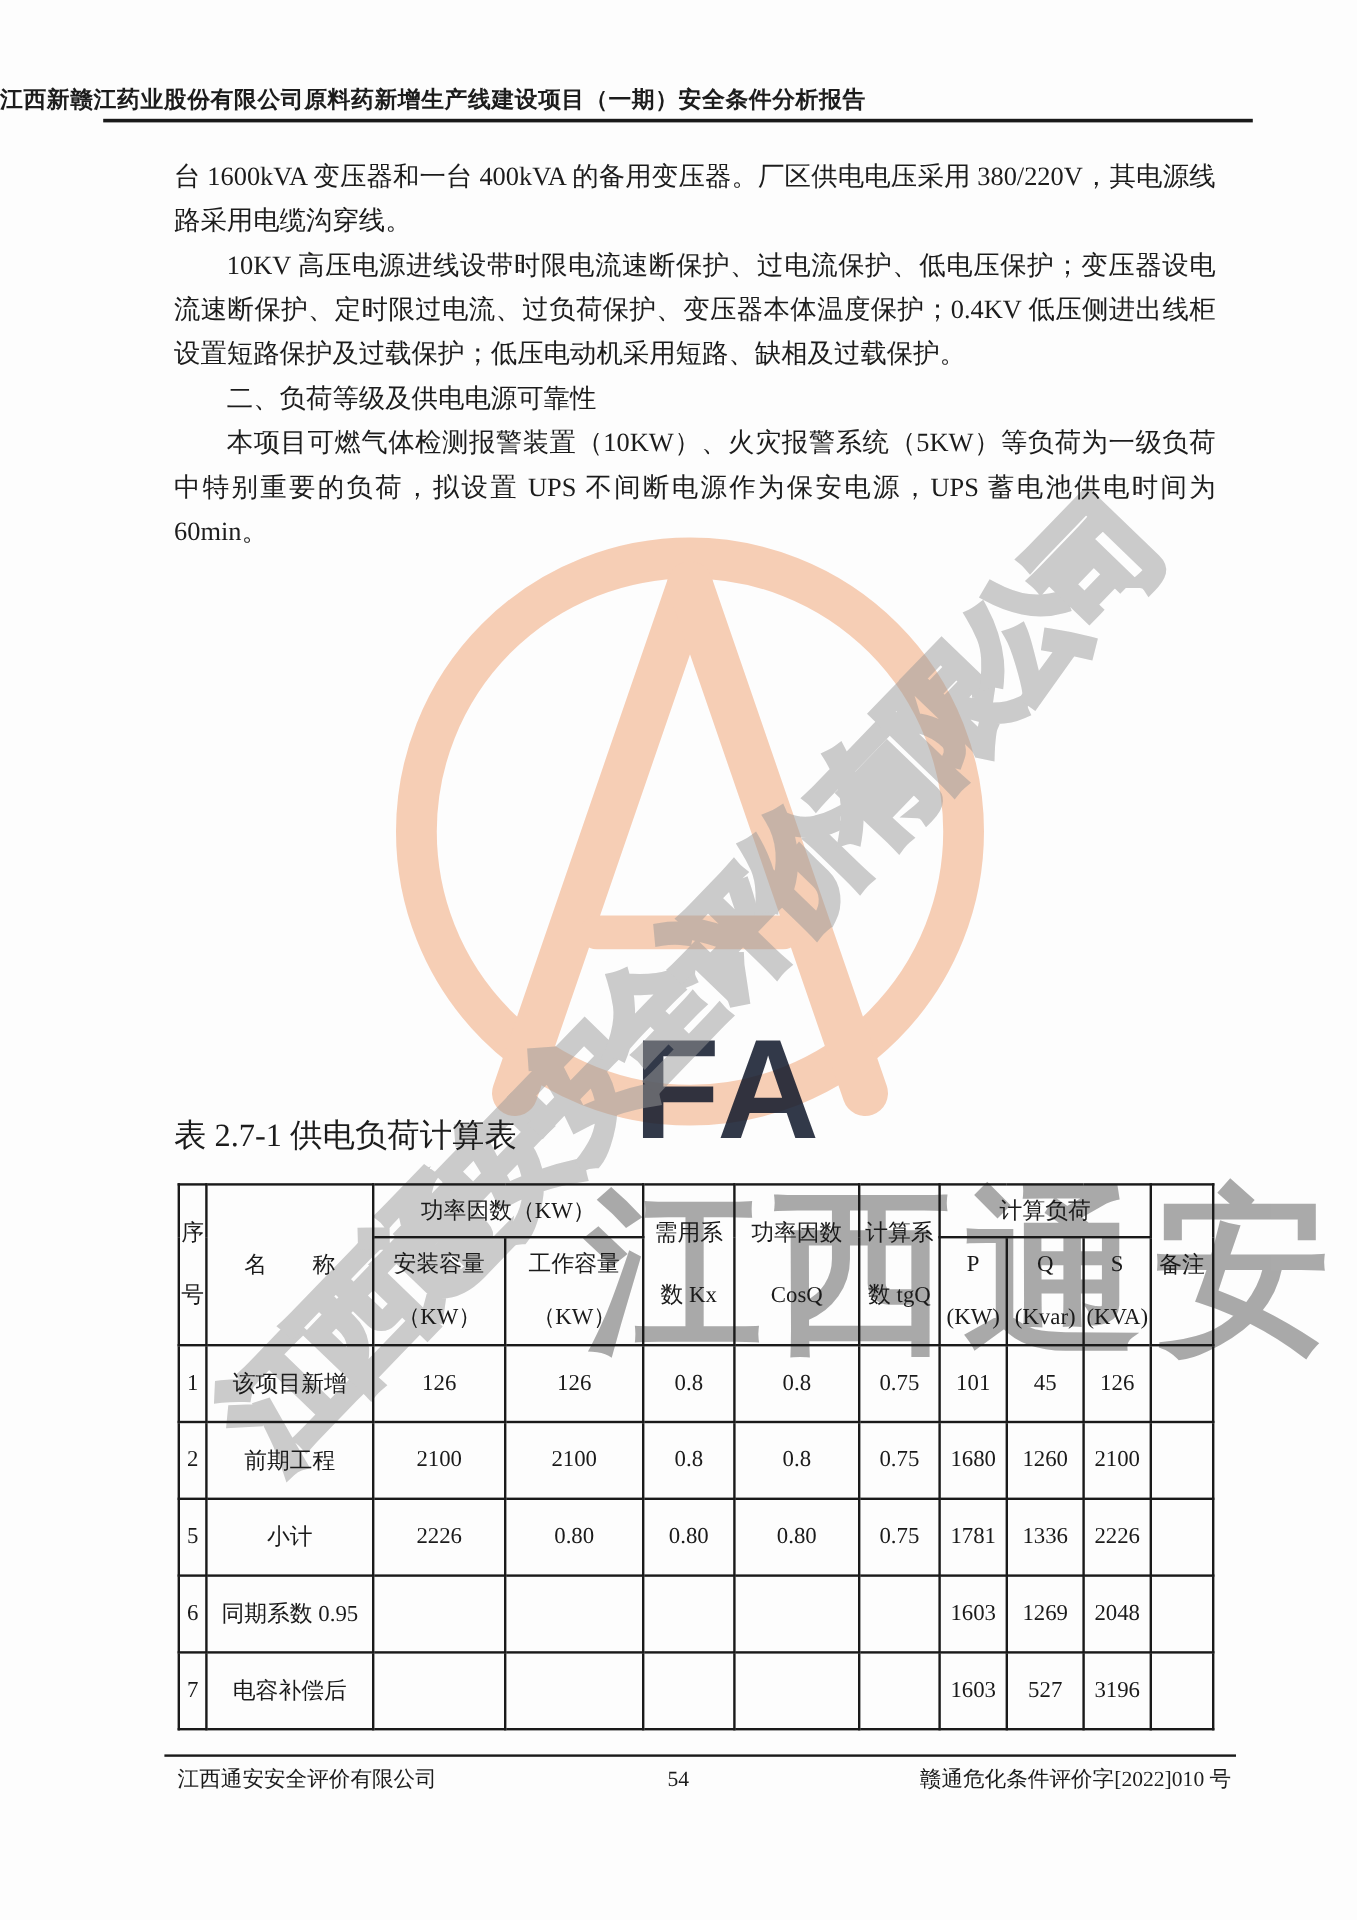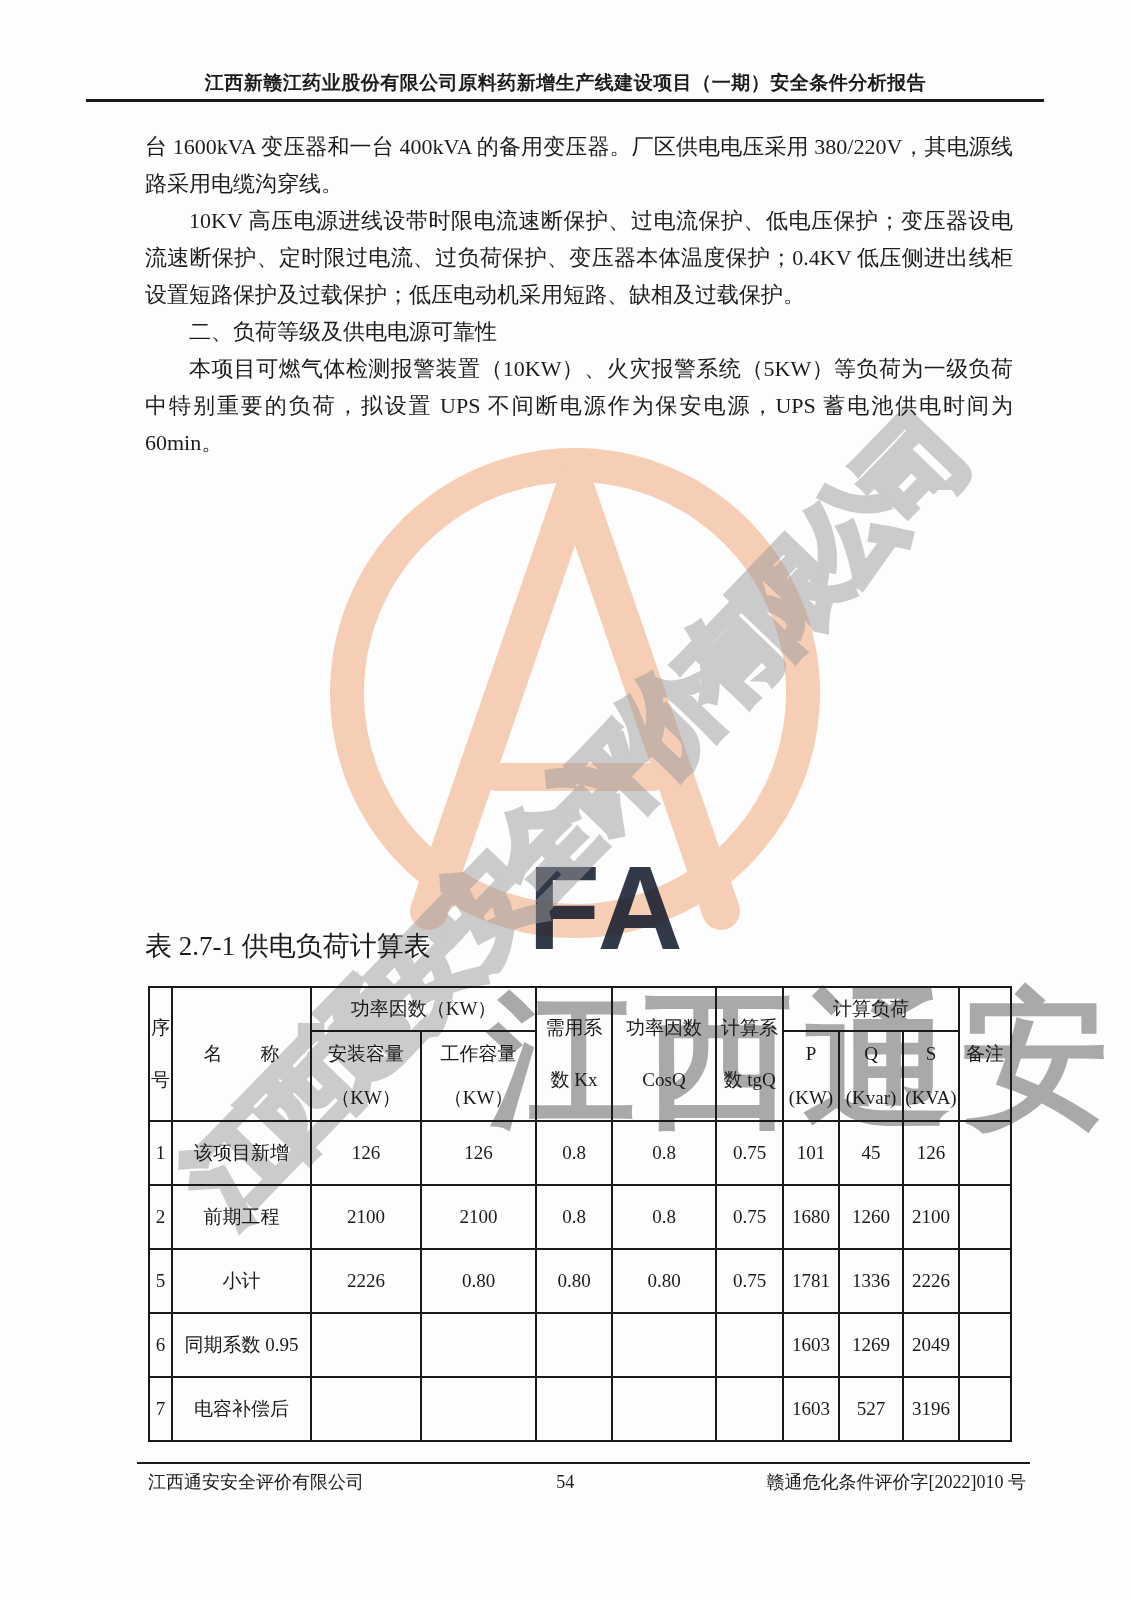--- a/index.html
+++ b/index.html
@@ -38,21 +38,20 @@
     color: #737373; opacity: 0.6;
     font-family: "Liberation Serif", serif;
   }
 
   
   .content { position: absolute; inset: 0; z-index: 2; }
 
   .doc-header { position: absolute; top: 0; left: 0; width: 100%; }
   .doc-title {
     margin-top: 70px;
-    text-align: center;
     font-size: 19px; letter-spacing: 0.5px;
     font-weight: bold;
   }
   .header-rule {
     position: absolute; left: 86px; top: 99px;
     width: 958px; height: 3px; background: #1a1a1a;
   }
 
   .body-text {
     position: absolute; left: 145px; top: 128px; width: 868px;
@@ -213,21 +212,21 @@
       <tr class="data-row">
         <td>6</td>
         <td>同期系数 0.95</td>
         <td></td>
         <td></td>
         <td></td>
         <td></td>
         <td></td>
         <td>1603</td>
         <td>1269</td>
-        <td>2049</td>
+        <td>2048</td>
         <td></td>
       </tr>
       <tr class="data-row">
         <td>7</td>
         <td>电容补偿后</td>
         <td></td>
         <td></td>
         <td></td>
         <td></td>
         <td></td>

